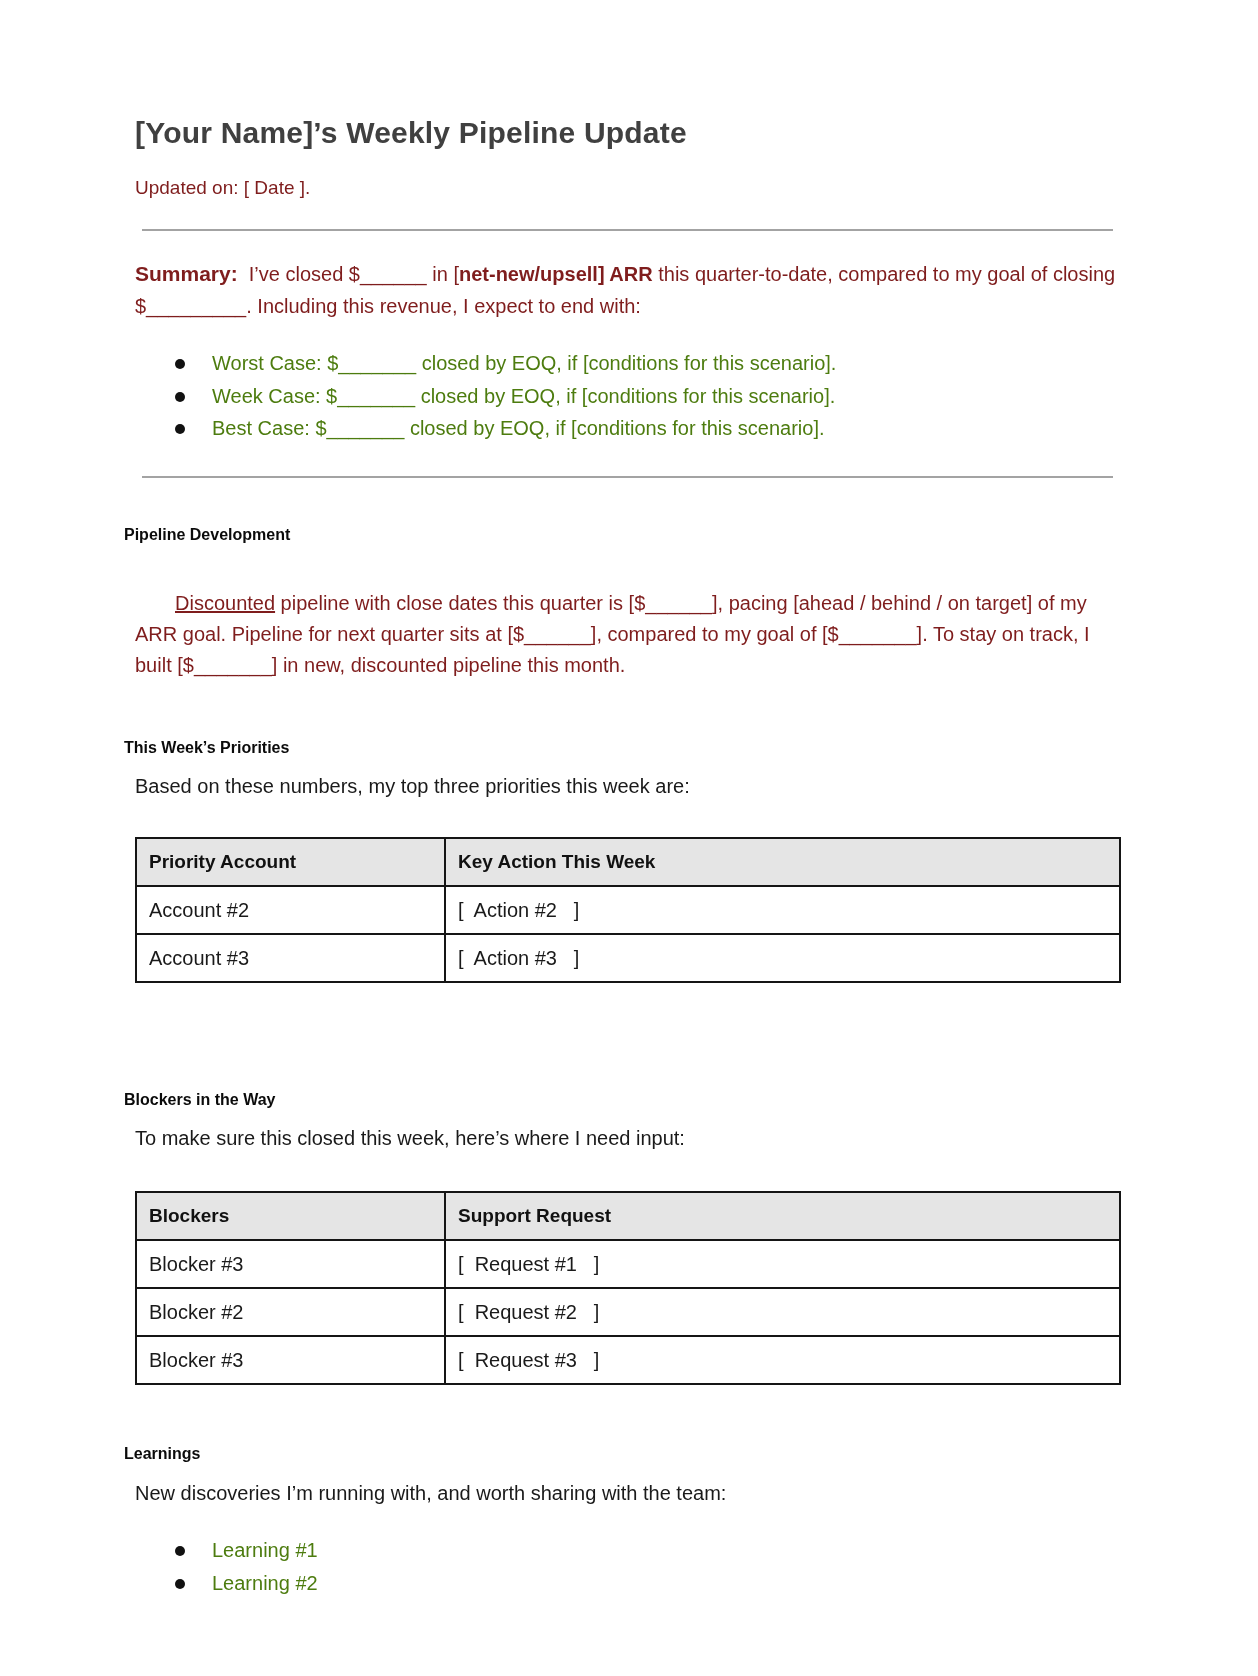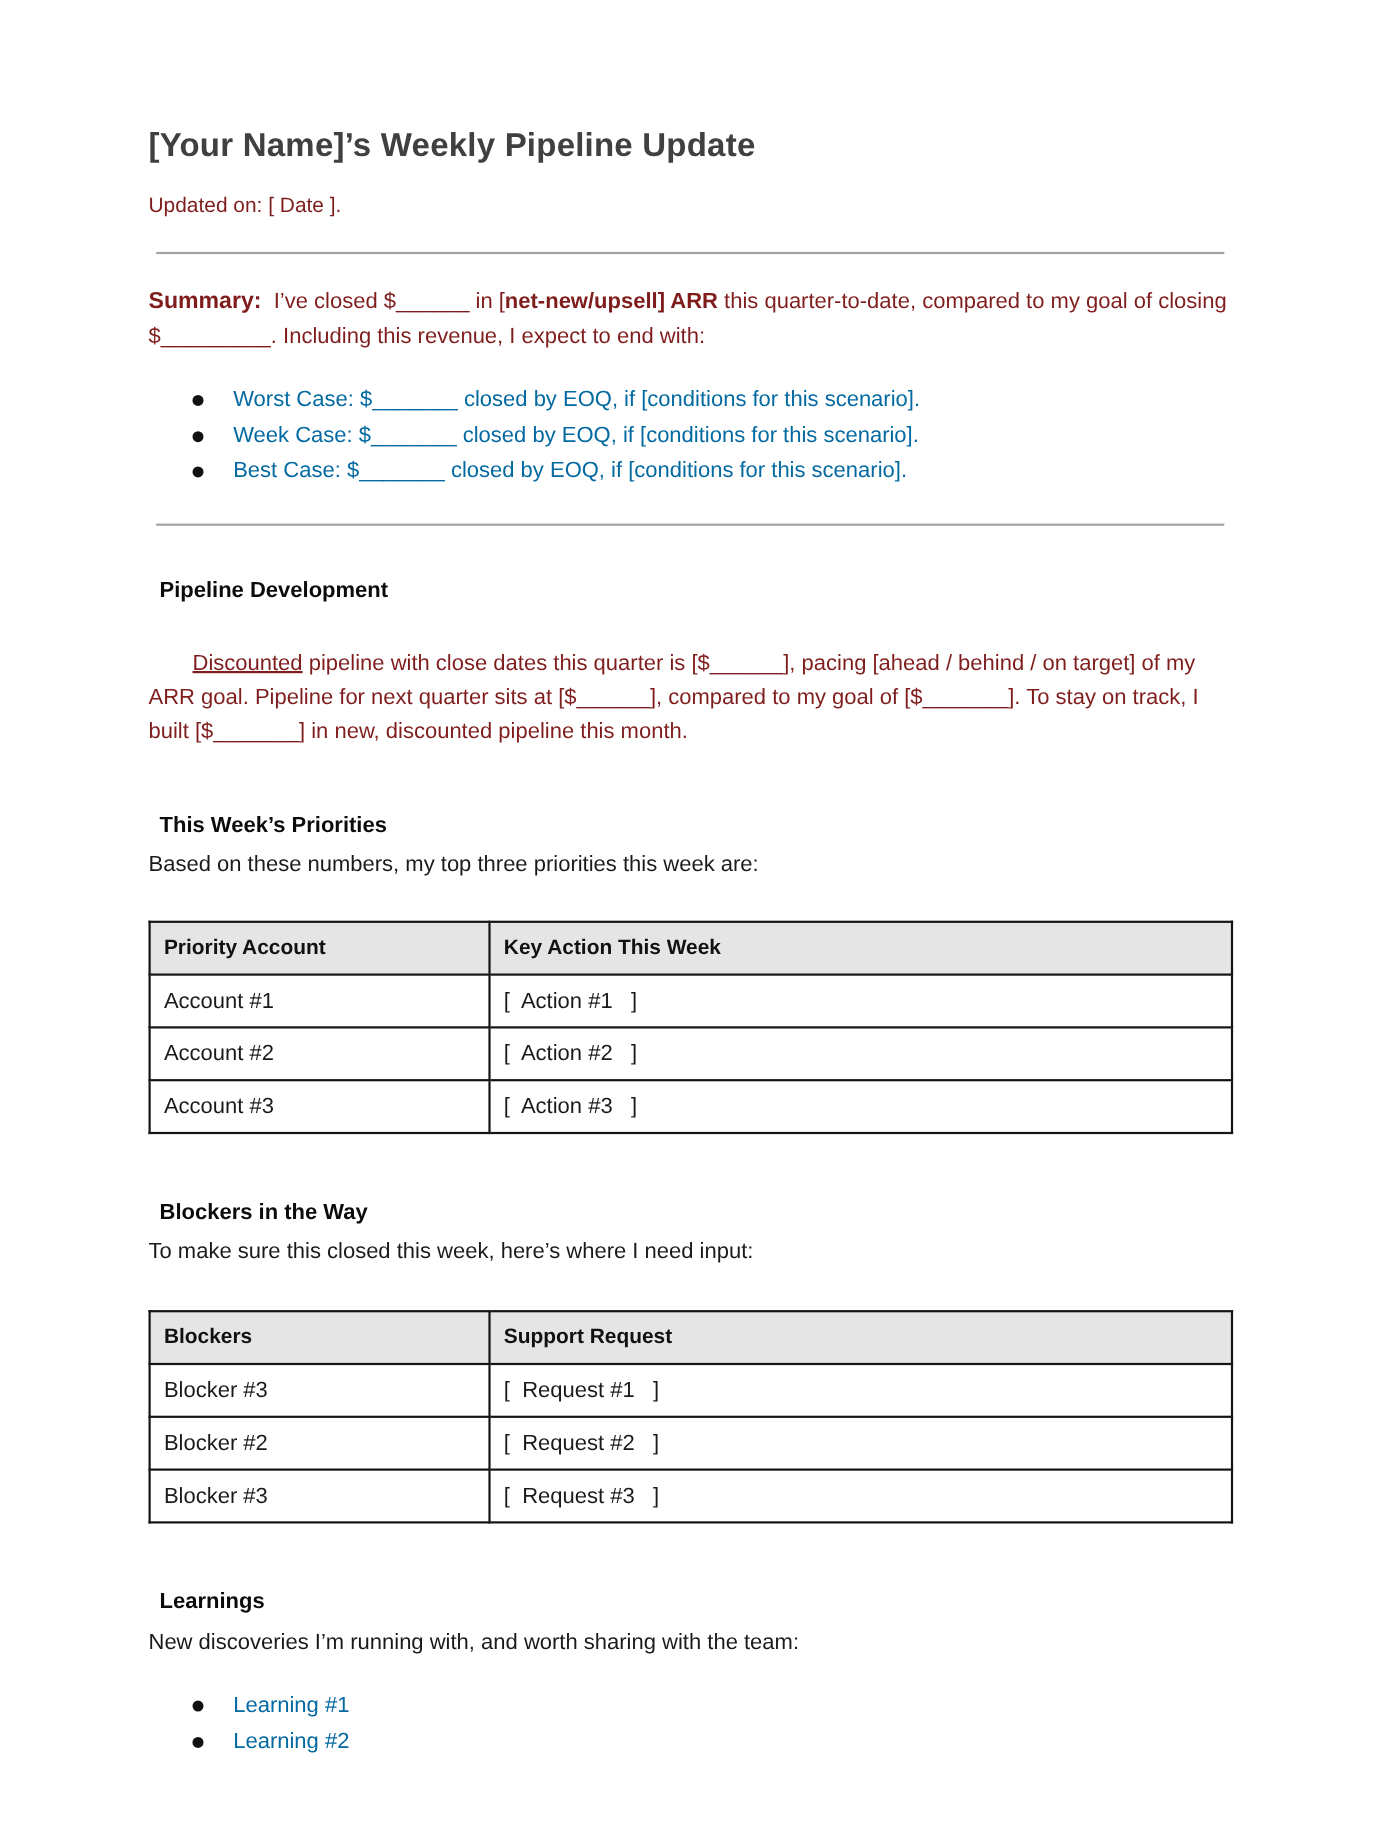--- a/index.html
+++ b/index.html
@@ -13,28 +13,28 @@
     letter-spacing: 0.2px; white-space: nowrap; color: #404040;
   }
   .body-text { font-size: 20px; line-height: 32px; color: #7f1d1d; white-space: nowrap; }
   .updated { left: 135px; top: 172px; font-size: 19px; }
   .hr { left: 142px; width: 971px; height: 0; border-top: 2px solid #a3a3a3; }
   .hr1 { top: 229px; }
   .hr2 { top: 476px; }
   .summary { left: 135px; top: 258px; width: 990px; white-space: normal; }
   .summary b.lead { font-size: 21px; }
   .bullets { left: 135px; margin: 0; padding: 0; list-style: none; }
-  .bullets li { position: relative; padding-left: 77px; font-size: 20px; line-height: 32.5px; white-space: nowrap; color: #0369a1; }
+  .bullets li { position: relative; padding-left: 77px; font-size: 20px; line-height: 32.5px; white-space: nowrap; color: #4d7c0f; }
   .bullets li .dot {
     position: absolute; left: 40px; top: 12px; width: 10px; height: 10px;
     border-radius: 50%; background: #111111;
   }
   .b1 { top: 347px; }
   .b2 { top: 1534px; }
-  .h2 { left: 145px; font-size: 20px; font-weight: bold; white-space: nowrap; color: #0b0b0b; text-align: center; }
+  .h2 { left: 124px; font-size: 16px; font-weight: bold; white-space: nowrap; color: #0b0b0b; text-align: center; }
   .h-pipe { top: 526px; }
   .h-prio { top: 739px; }
   .h-block { top: 1091px; }
   .h-learn { top: 1445px; }
   .pipeline-para { left: 135px; top: 588px; width: 990px; white-space: normal; line-height: 31px; }
   .u { text-decoration: underline; margin-left: 40px; }
   .sub { left: 135px; font-size: 20px; white-space: nowrap; color: #1a1a1a; }
   .sub-prio { top: 775px; }
   .sub-block { top: 1127px; }
   .sub-learn { top: 1482px; }
@@ -79,24 +79,20 @@
   <colgroup>
       <col class="c1">
       <col>
     </colgroup>
   <tbody>
       <tr>
     <th>Priority Account</th>
     <th>Key Action This Week</th>
   </tr>
   <tr>
-    <td>Account #1</td>
-    <td style="white-space:pre">[  Action #1   ]</td>
-  </tr>
-  <tr>
     <td>Account #2</td>
     <td style="white-space:pre">[  Action #2   ]</td>
   </tr>
   <tr>
     <td>Account #3</td>
     <td style="white-space:pre">[  Action #3   ]</td>
   </tr>
 </tbody>
   </table>
 

